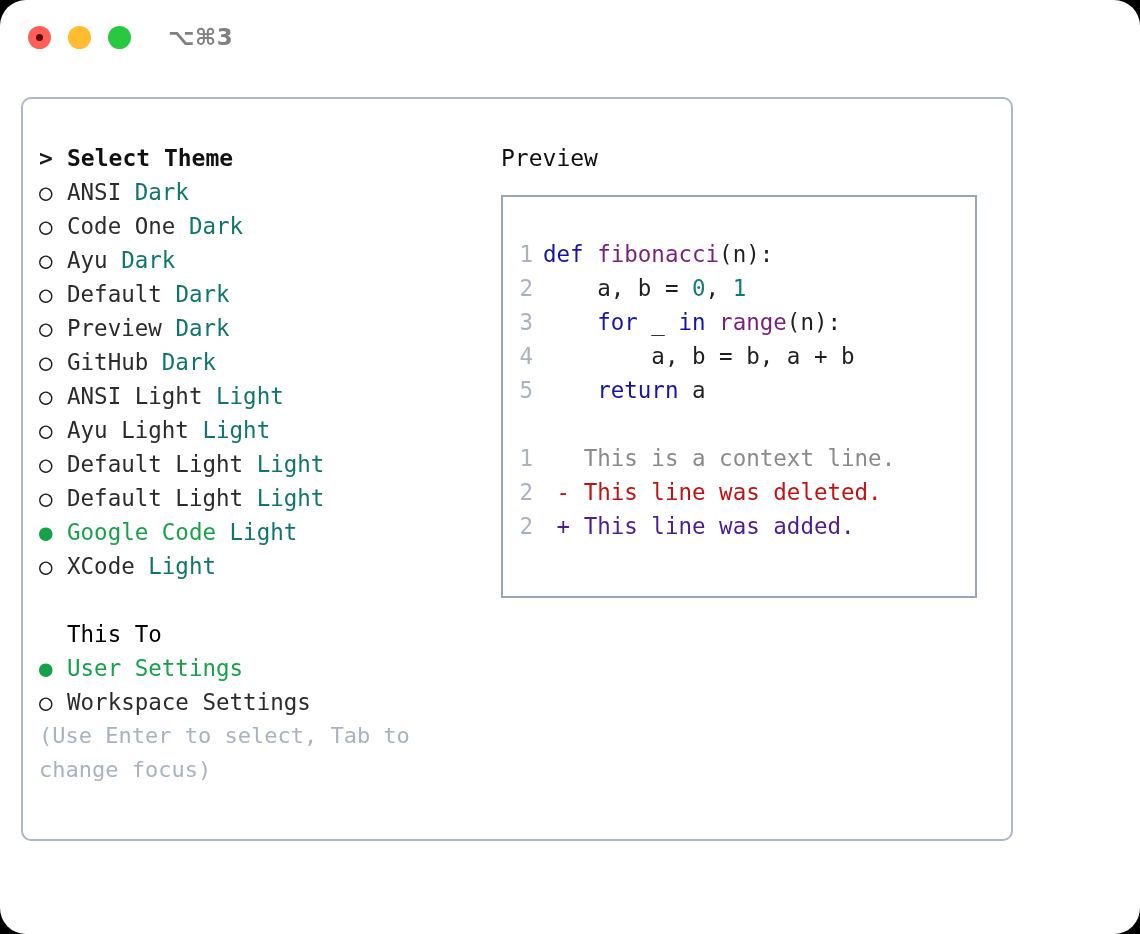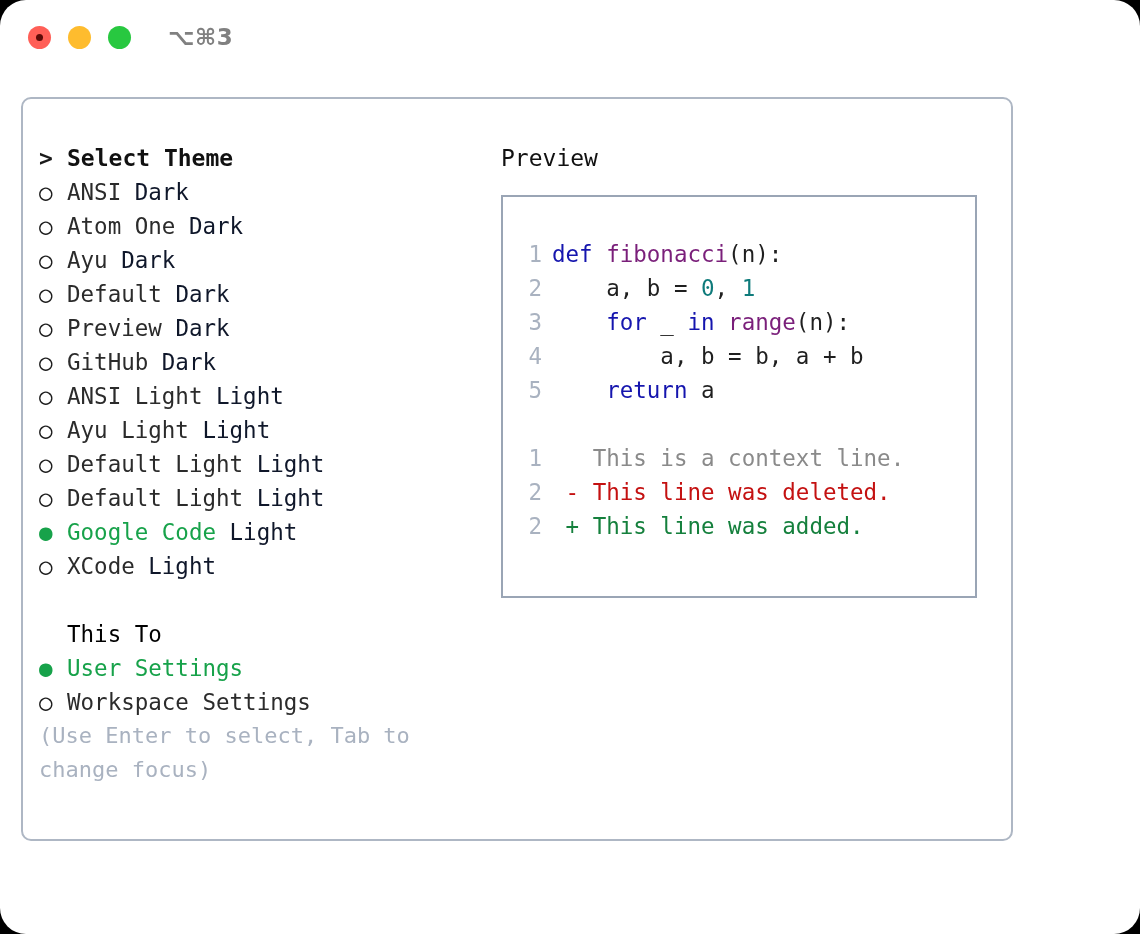--- a/index.html
+++ b/index.html
@@ -110,21 +110,21 @@
 
   .header-row {
     font-weight: 700;
     color: #111111;
     font-size: 23px;
   }
   .header-row .marker { font-weight: 700; }
 
   .name { color: #2b2b2b; }
   .name-selected { color: #17a24a; margin-top: 20px; }
-  .variant { color: #0f172a; }
+  .variant { color: #0f766e; }
 
   .spacer-row { height: 34px; }
 
   .hint {
     font-size: 22px;
     line-height: 34px;
     color: #a9b2c0;
     width: 420px;
     white-space: normal;
   }
@@ -152,37 +152,37 @@
     background: #ffffff;
     padding: 40px 0 0 0;
     position: relative;
   }
 
   .code-line {
     display: block;
     font-size: 22.5px;
     line-height: 34px;
     white-space: pre;
-    padding-left: 13px;
+    padding-left: 4px;
   }
   .ln {
     display: inline-block;
     width: 26px;
     text-align: right;
     color: #a9b2c0;
     margin-right: 10px;
   }
 
   .kw   { color: #1515ae; }
   .fn   { color: #7a1f7a; }
   .num  { color: #0f7b7b; }
   .pl   { color: #1f1f1f; }
   .ctx  { color: #8a8a8a; text-align: center; }
   .del  { color: #c41111; }
-  .add  { color: #15803d; }
+  .add  { color: #4c1d95; }
 
   .gap-line { height: 34px; display: block; }
 </style>
 </head>
 <body>
 
 <div class="window">
 
   <div class="titlebar">
     <div class="traffic">
@@ -196,21 +196,21 @@
   <div class="panel">
 
     <div class="left-col">
 
       <div class="row header-row">
         <span class="marker">&gt;</span><span>Select Theme</span>
       </div>
 
       <div id="theme-items">
           <div class="row"><span class="marker">○</span><span class="name">ANSI </span><span class="variant">Dark</span></div>
-          <div class="row"><span class="marker">○</span><span class="name">Atom One </span><span class="variant">Dark</span></div>
+          <div class="row"><span class="marker">○</span><span class="name">Code One </span><span class="variant">Dark</span></div>
           <div class="row"><span class="marker">○</span><span class="name">Ayu </span><span class="variant">Dark</span></div>
           <div class="row"><span class="marker">○</span><span class="name">Default </span><span class="variant">Dark</span></div>
           <div class="row"><span class="marker">○</span><span class="name">Preview </span><span class="variant">Dark</span></div>
           <div class="row"><span class="marker">○</span><span class="name">GitHub </span><span class="variant">Dark</span></div>
           <div class="row"><span class="marker">○</span><span class="name">ANSI Light </span><span class="variant">Light</span></div>
           <div class="row"><span class="marker">○</span><span class="name">Ayu Light </span><span class="variant">Light</span></div>
           <div class="row"><span class="marker">○</span><span class="name">Default Light </span><span class="variant">Light</span></div>
           <div class="row"><span class="marker">○</span><span class="name">Default Light </span><span class="variant">Light</span></div>
           <div class="row"><span class="marker marker-dot">●</span><span class="name-selected">Google Code </span><span class="variant">Light</span></div>
           <div class="row"><span class="marker">○</span><span class="name">XCode </span><span class="variant">Light</span></div>

